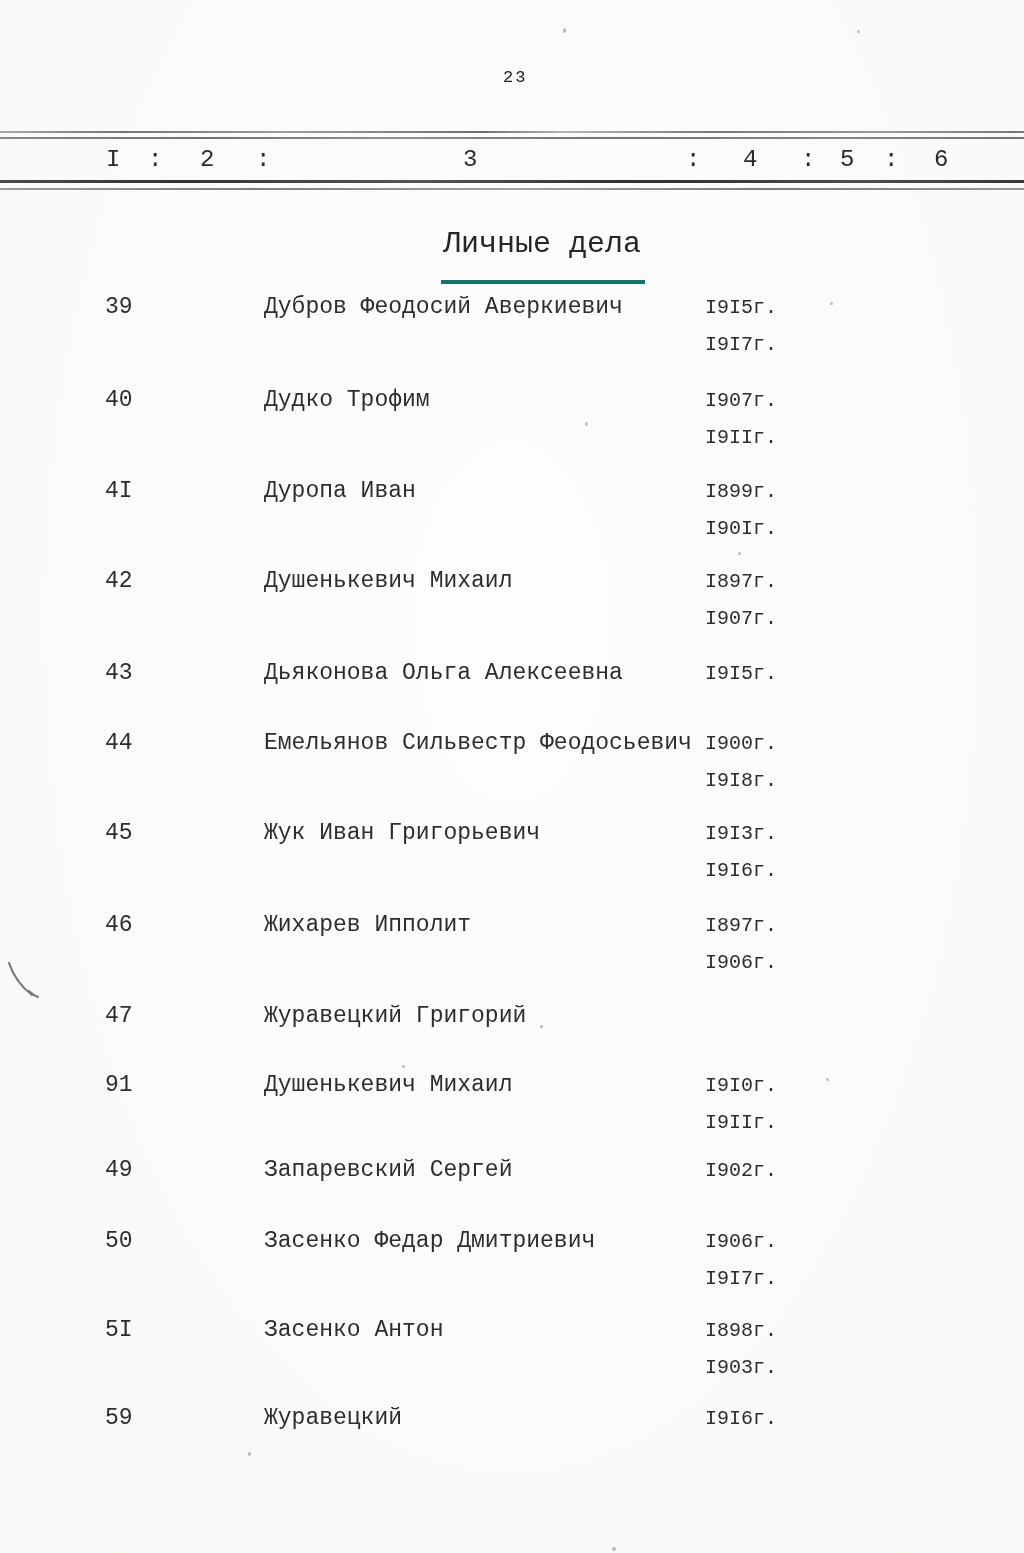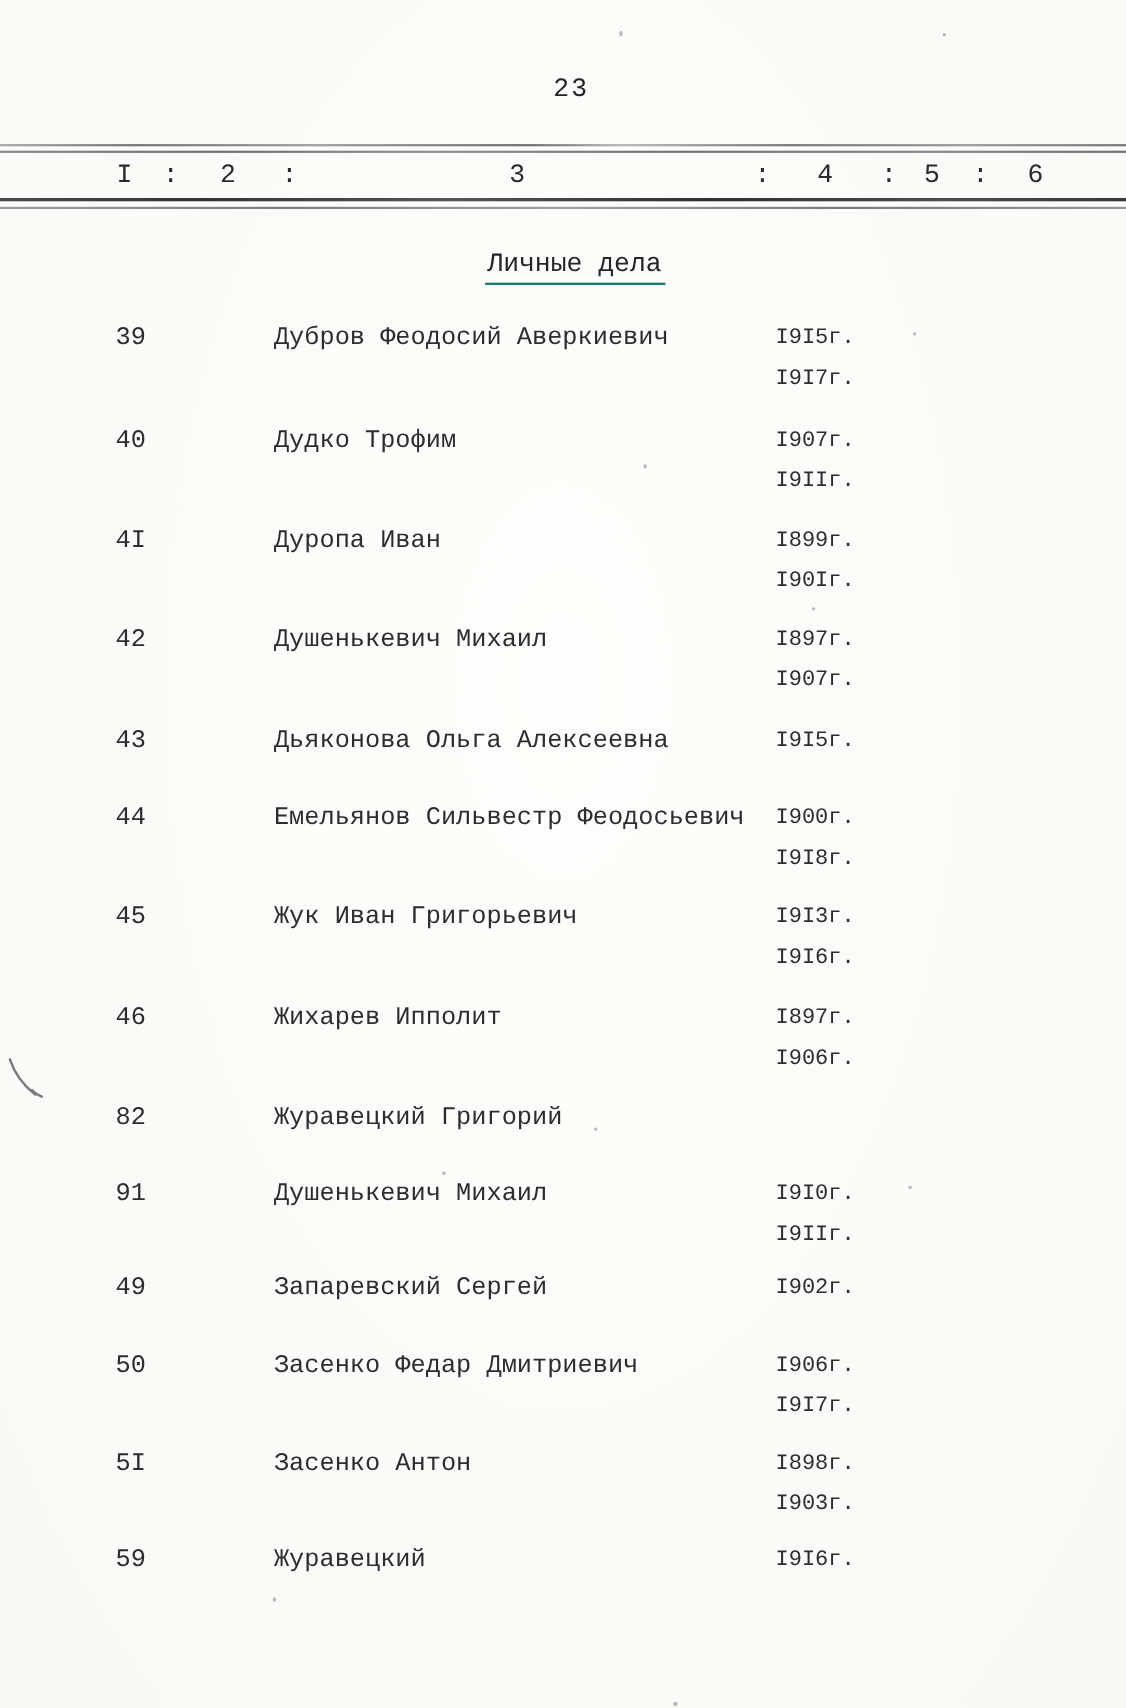--- a/index.html
+++ b/index.html
@@ -14,21 +14,21 @@
       radial-gradient(ellipse at 50% 40%, rgba(255,255,255,0.6), rgba(240,240,237,0.25)),
       #fbfbf9;
     font-family: "Liberation Mono", "DejaVu Sans Mono", monospace;
     color: #2d2d2d;
     overflow: hidden;
   }
   .abs { position: absolute; }
 
   .page-number {
     left: 503px; top: 68px;
-    font-size: 24px;
+    font-size: 17px;
     letter-spacing: 2px;
     color: #222;
   }
 
   
   .rule {
     position: absolute;
     left: 0; width: 1024px;
   }
   .rule-top-a {
@@ -53,33 +53,33 @@
 
   .header-cell {
     position: absolute;
     top: 146px;
     font-size: 24px;
     color: #2a2a2a;
   }
 
   .section-title {
     left: 441px; top: 227px;
-    font-size: 24px;
-    border-bottom: 2px solid #0f766e;
-    padding: 0 4px 3px 2px;
+    font-size: 30px;
+    border-bottom: 4px solid #0f766e;
+    padding: 0 4px 19px 2px;
     color: #262626;
   }
 
   .row { position: absolute; left: 0; width: 1024px; }
   .num {
     position: absolute; left: 105px; top: 0;
     font-size: 23px;
   }
   .name {
-    position: absolute; left: 249px; top: 0;
+    position: absolute; left: 264px; top: 0;
     font-size: 23px;
     white-space: nowrap;
   }
   .years {
     position: absolute; left: 705px; top: 0;
   }
   .year {
     font-size: 20px;
     line-height: 28px;
     margin-bottom: 9px;
@@ -186,21 +186,21 @@
 <div class="row" style="top:912px">
   <div class="num">46</div>
   <div class="name">Жихарев Ипполит</div>
   <div class="years">
     <div class="year">I897г.</div>
     <div class="year">I906г.</div>
   </div>
 </div>
 
 <div class="row" style="top:1003px">
-  <div class="num">82</div>
+  <div class="num">47</div>
   <div class="name">Журавецкий Григорий</div>
   <div class="years"></div>
 </div>
 
 <div class="row" style="top:1072px">
   <div class="num">91</div>
   <div class="name">Душенькевич Михаил</div>
   <div class="years">
     <div class="year">I9I0г.</div>
     <div class="year">I9IIг.</div>

